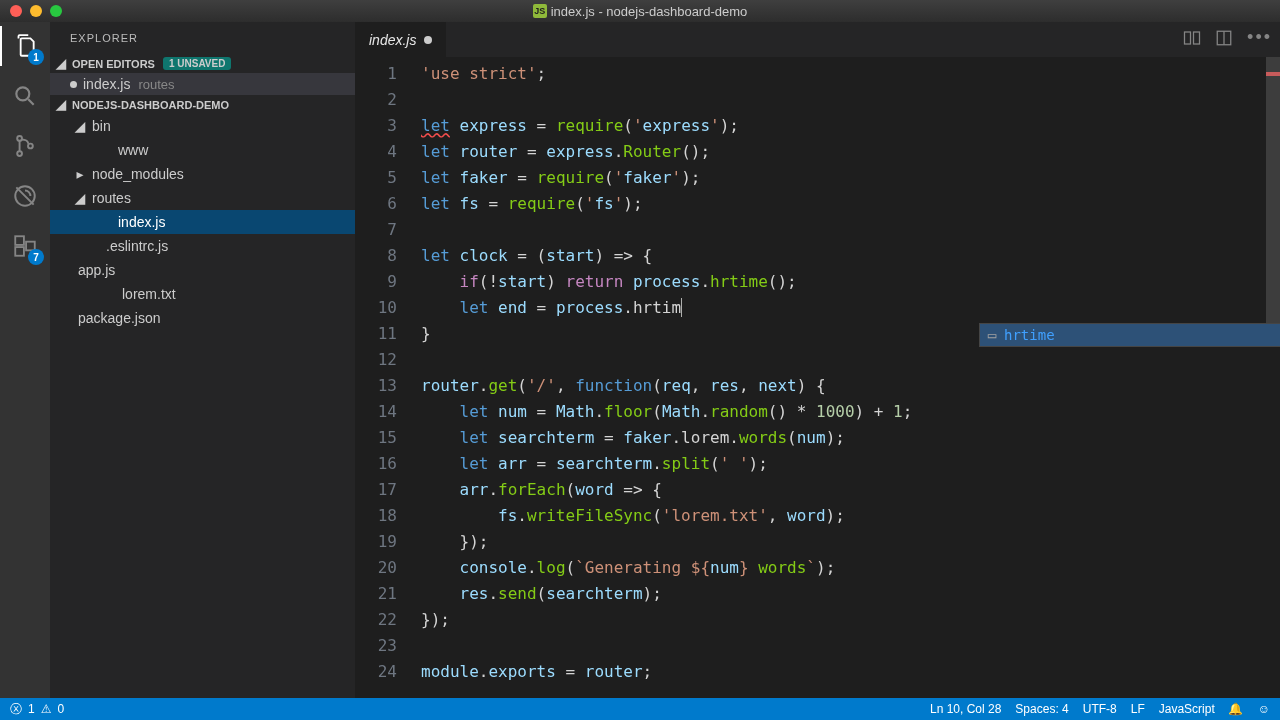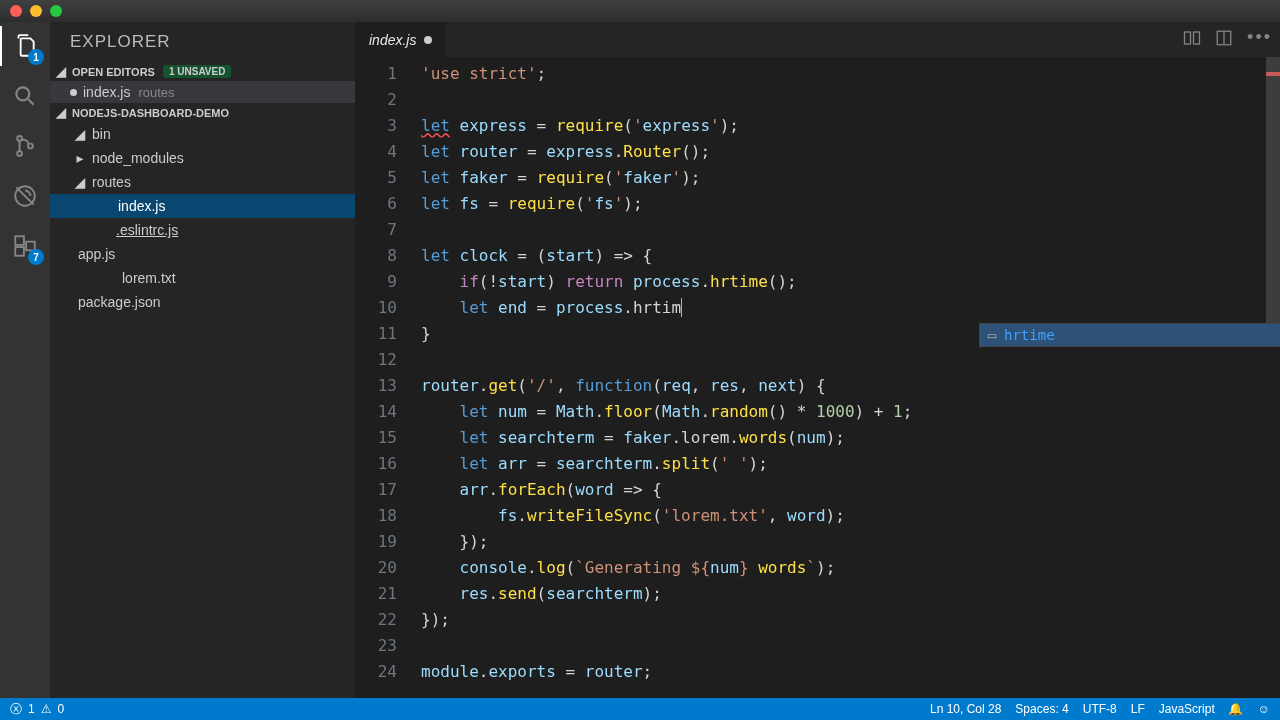--- a/index.html
+++ b/index.html
@@ -12,24 +12,24 @@
 .tl-max { background: #28c840; }
 .title-center { position: absolute; left: 0; right: 0; text-align: center; font-size: 13px; color: #ccc; display: flex; align-items: center; justify-content: center; gap: 4px; }
 .js-icon-sm { width: 14px; height: 14px; background: #8fb93a; display: inline-flex; align-items: center; justify-content: center; font-size: 9px; font-weight: bold; color: #1e1e1e; border-radius: 2px; }
 .main { display: flex; height: 676px; }
 .activity-bar { width: 50px; background: #333333; display: flex; flex-direction: column; align-items: center; padding-top: 8px; gap: 18px; }
 .ab-item { width: 32px; height: 32px; display: flex; align-items: center; justify-content: center; color: #858585; position: relative; cursor: pointer; }
 .ab-item.active { color: #fff; }
 .ab-item.active::before { content: ""; position: absolute; left: -9px; top: -4px; bottom: -4px; width: 2px; background: #fff; }
 .badge { position: absolute; bottom: -3px; right: -3px; background: #007acc; color: #fff; font-size: 10px; border-radius: 10px; min-width: 16px; height: 16px; display: flex; align-items: center; justify-content: center; font-weight: bold; }
 .sidebar { width: 305px; background: #252526; color: #ccc; display: flex; flex-direction: column; font-size: 13px; }
-.sb-title { padding: 10px 20px; font-size: 17px; letter-spacing: 1px; color: #bbb; }
+.sb-title { padding: 10px 20px; font-size: 11px; letter-spacing: 1px; color: #bbb; }
 .sb-section-hdr { display: flex; align-items: center; gap: 4px; padding: 2px 4px; font-size: 11px; font-weight: bold; color: #ccc; cursor: pointer; }
 .sb-section-hdr .chev { font-size: 13px; width: 14px; text-align: center; }
-.unsaved-badge { background: #14532d; color: #ccc; border-radius: 3px; padding: 1px 6px; font-size: 10px; margin-left: 4px; }
+.unsaved-badge { background: #0f766e; color: #ccc; border-radius: 3px; padding: 1px 6px; font-size: 10px; margin-left: 4px; }
 .sb-row { display: flex; align-items: center; gap: 6px; padding: 3px 10px 3px 20px; cursor: pointer; font-size: 14px; color: #ccc; }
 .sb-row.active { background: #37373d; }
 .sb-row .dot { width: 7px; height: 7px; background: #ccc; border-radius: 50%; }
 .sb-row .dim { color: #888; margin-left: 2px; font-size: 13px; }
 .tree-row { display: flex; align-items: center; gap: 6px; padding: 4px 10px; cursor: pointer; font-size: 14px; color: #ccc; }
 .tree-row.sel { background: #094771; color: #fff; }
 .tree-row .chev { width: 12px; font-size: 14px; color: #ccc; text-align: center; }
 .editor-area { flex: 1; display: flex; flex-direction: column; background: #1e1e1e; position: relative; }
 .tabs { height: 35px; background: #252526; display: flex; align-items: stretch; }
 .tab { display: flex; align-items: center; gap: 8px; padding: 0 14px; background: #1e1e1e; color: #e8e8e8; font-size: 14px; font-style: italic; cursor: pointer; }
@@ -37,21 +37,21 @@
 .editor-actions { position: absolute; right: 8px; top: 5px; display: flex; gap: 14px; color: #858585; align-items: center; }
 .editor-actions span { cursor: pointer; font-size: 16px; }
 .code-area { flex: 1; display: flex; font-family: Menlo, Consolas, monospace; font-size: 16px; line-height: 26px; position: relative; overflow: hidden; }
 .gutter { width: 66px; text-align: right; color: #6e7681; padding-right: 24px; padding-top: 4px; user-select: none; }
 .code { flex: 1; padding-top: 4px; white-space: pre; color: #d4d4d4; }
 .code .ln { height: 26px; }
 .k { color: #569cd6; text-align: center; }
 .kw2 { color: #c586c0; text-align: right; }
 .s { color: #ce9178; }
 .id { color: #9cdcfe; }
-.call { color: #fde047; }
+.call { color: #84cc16; }
 .num { color: #b5cea8; }
 .cursor { border-right: 1px solid #aeafad; }
 .err-u { text-decoration: underline wavy #f14c4c; text-decoration-skip-ink: none; }
 .suggest { position: absolute; left: 624px; top: 266px; width: 620px; height: 24px; background: #2d5177; border: 1px solid #454545; display: flex; align-items: center; color: #ccc; font-size: 14px; z-index: 5; }
 .suggest .sicon { width: 24px; display: flex; align-items: center; justify-content: center; color: #a2a2a2; }
 .suggest .stext { color: #40a0ff; }
 .scrollbar-track { position: absolute; right: 0; top: 35px; width: 14px; height: 640px; }
 .sb-err { position: absolute; right: 0; top: 15px; width: 14px; height: 4px; background: #f14c4c; }
 .scrollbar-thumb { position: absolute; right: 0; top: 0; width: 14px; height: 280px; background: rgba(121,121,121,.35); }
 .statusbar { height: 22px; background: #007acc; color: #fff; display: flex; align-items: center; font-size: 12px; padding: 0 10px; gap: 14px; }
@@ -61,20 +61,24 @@
 </style>
 </head>
 <body>
 
 <div class="titlebar">
   <div class="traffic">
     <span class="tl-close"></span>
     <span class="tl-min"></span>
     <span class="tl-max"></span>
   </div>
+  <div class="title-center">
+    <span class="js-icon-sm">JS</span>
+    <span>index.js - nodejs-dashboard-demo</span>
+  </div>
 </div>
 
 <div class="main">
   <div class="activity-bar">
     <div class="ab-item active">
       <svg width="26" height="26" viewBox="0 0 24 24" fill="none" stroke="currentColor" stroke-width="1.7">
           <path d="M15 2H7a1 1 0 0 0-1 1v2"></path>
           <path d="M9 5h8l3 3v12a1 1 0 0 1-1 1H9a1 1 0 0 1-1-1V6a1 1 0 0 1 1-1z"></path>
         </svg>
       <span class="badge">1</span>
@@ -123,33 +127,37 @@
     </div>
     <div class="sb-section-hdr">
       <span class="chev">◢</span>
       <span>NODEJS-DASHBOARD-DEMO</span>
     </div>
     <div id="tree">
         <div class="tree-row" style="padding-left: 24px;">
           <span class="chev">◢</span>
           <span>bin</span>
         </div>
+        <div class="tree-row" style="padding-left: 50px;">
+          <span class="chev"></span>
+          <span>www</span>
+        </div>
         <div class="tree-row" style="padding-left: 24px;">
           <span class="chev">▸</span>
           <span>node_modules</span>
         </div>
         <div class="tree-row" style="padding-left: 24px;">
           <span class="chev">◢</span>
           <span>routes</span>
         </div>
         <div class="tree-row sel" style="padding-left: 50px;">
           <span class="chev"></span>
           <span>index.js</span>
         </div>
-        <div class="tree-row" style="padding-left: 48px; text-decoration: underline;">
+        <div class="tree-row" style="padding-left: 38px;">
           <span class="chev"></span>
           <span>.eslintrc.js</span>
         </div>
         <div class="tree-row" style="">
           <span class="chev"></span>
           <span>app.js</span>
         </div>
         <div class="tree-row" style="padding-left: 54px;">
           <span class="chev"></span>
           <span>lorem.txt</span>

